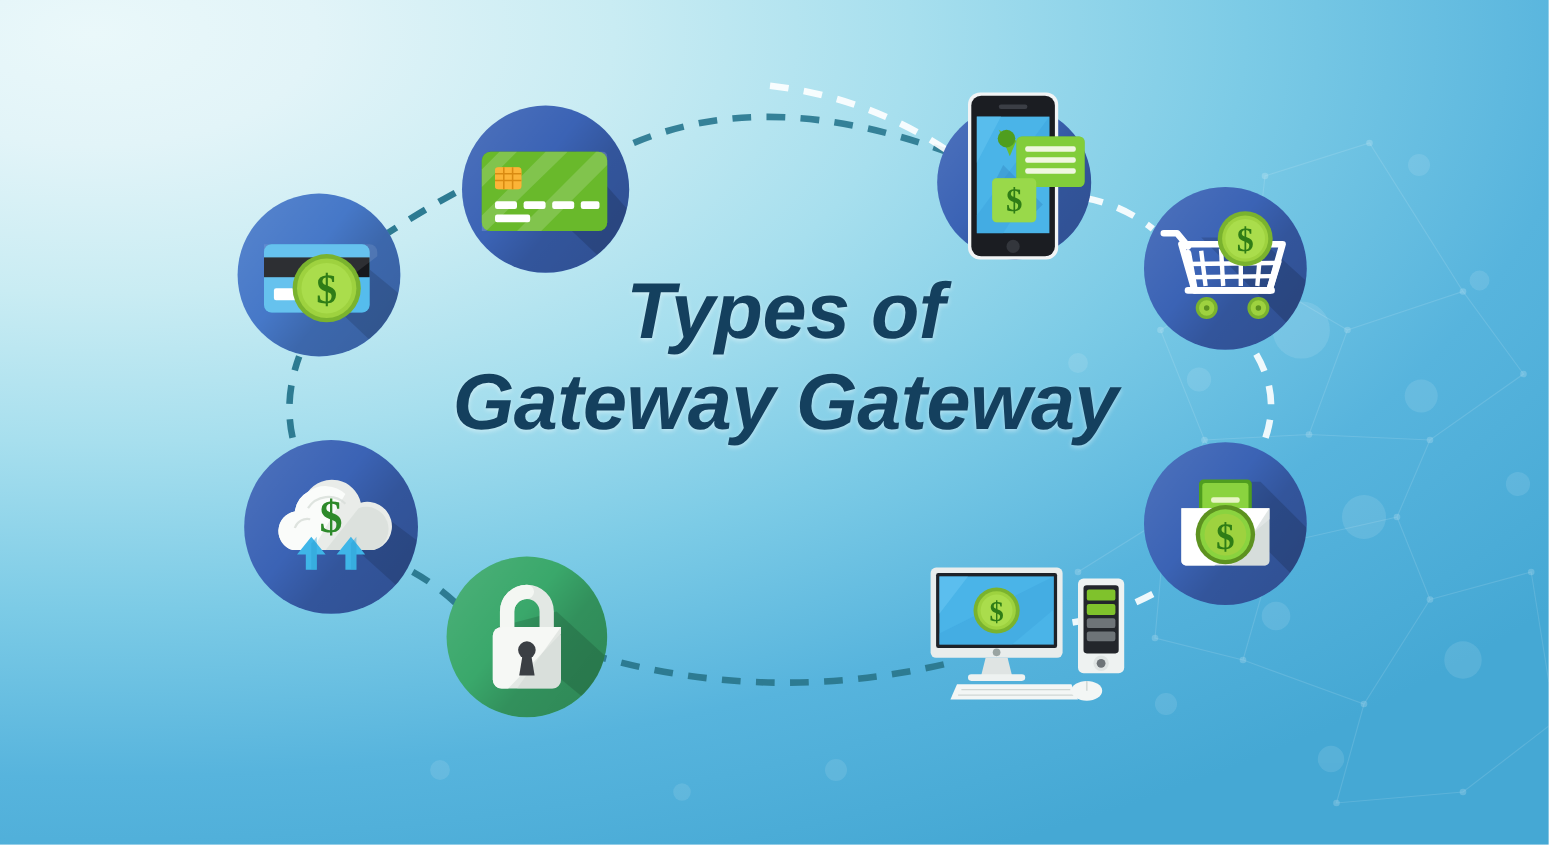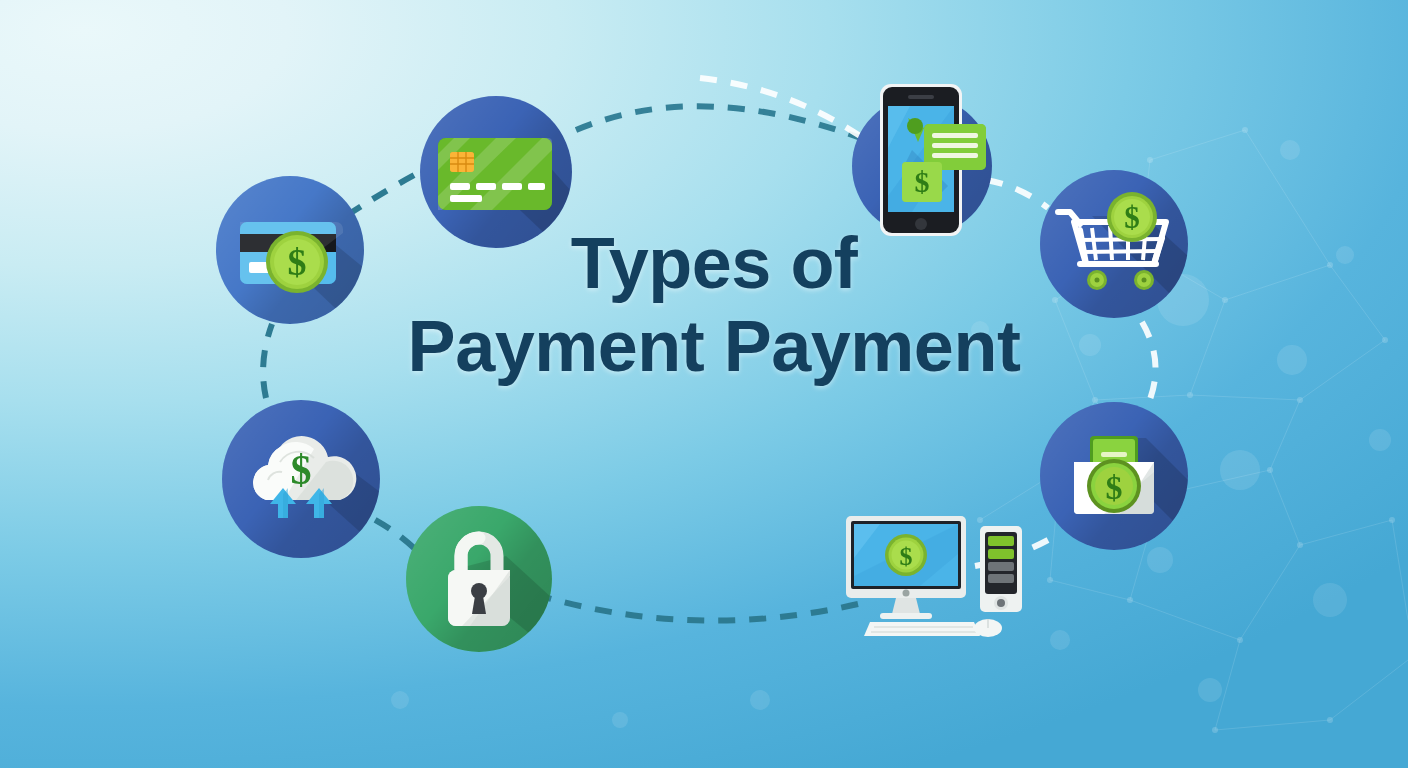--- a/index.html
+++ b/index.html
@@ -23,25 +23,26 @@
   .node{position:absolute;border-radius:50%;overflow:hidden;}
   .node .shade{
     position:absolute;inset:0;border-radius:50%;
     background:linear-gradient(128deg, rgba(255,255,255,.10) 0%, rgba(255,255,255,0) 42%, rgba(0,0,0,.14) 62%, rgba(0,0,0,.20) 100%);
   }
   .art{position:absolute;inset:0;}
   .bare{position:absolute;}
 
   
   #title{
-    position:absolute;left:392px;top:222px;width:644px;
+    position:absolute;left:392px;top:242px;width:644px;
     text-align:center;color:#14405e;
     font-weight:700;font-size:72px;line-height:83px;
     letter-spacing:-0.5px;
     text-shadow:0 2px 5px rgba(255,255,255,.45);
+    font-style:italic;
   }
   #title .l{display:block;white-space:nowrap;}
 </style>
 </head>
 <body>
 
 <div id="stage">
 
   <svg id="bokeh" viewBox="0 0 1408 768" preserveAspectRatio="none">
     <g fill="#ffffff" opacity="0.10">
@@ -116,21 +117,21 @@
 
     <path d="M858 604 Q700 640 548 598" fill="none" stroke="#2d7b92" stroke-width="6" stroke-linecap="butt" stroke-dasharray="17 14"></path>
 
     <path d="M414 548 Q392 528 368 516" fill="none" stroke="#2d7b92" stroke-width="6" stroke-linecap="butt" stroke-dasharray="17 14"></path>
 
     <path d="M266 398 Q258 362 272 324" fill="none" stroke="#2d7b92" stroke-width="6" stroke-linecap="butt" stroke-dasharray="17 14"></path>
   </svg>
 
   <div id="title">
     <span class="l">Types of</span>
-    <span class="l">Payment Payment</span>
+    <span class="l">Gateway Gateway</span>
   </div>
 
   <div class="node" style="left:216px;top:176px;width:148px;height:148px;background:#4678c8;">
     <div class="shade"></div>
     <svg class="art" viewBox="0 0 148 148">
 
       <path d="M28 46 L136 148 L148 148 L148 92 L92 46 Z" fill="#000000" opacity="0.13"></path>
 
       <rect x="24" y="46" width="96" height="62" rx="7" fill="#4ab4e8"></rect>
       <rect x="24" y="46" width="96" height="62" rx="7" fill="#5ec3f0" opacity="0.55"></rect>

